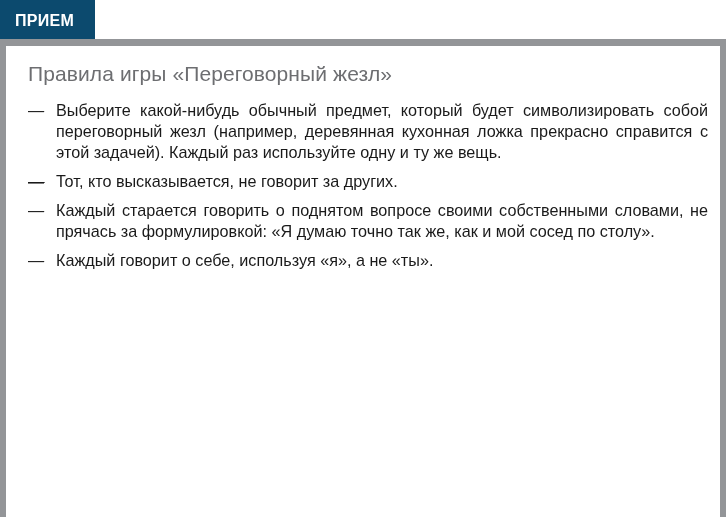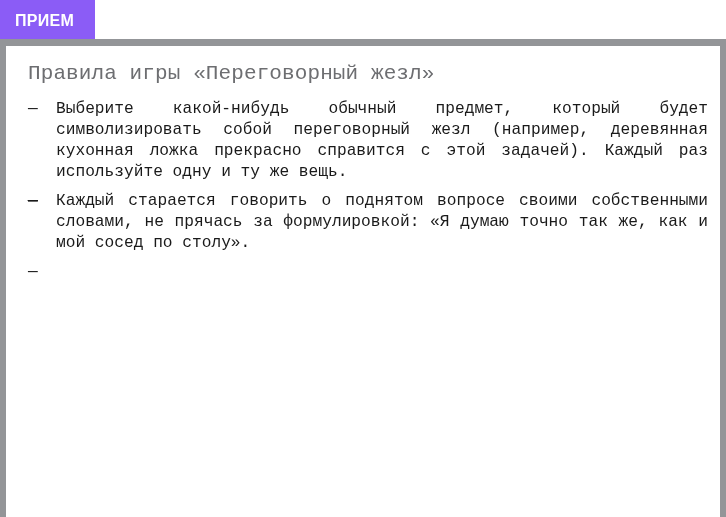--- a/index.html
+++ b/index.html
@@ -13,21 +13,21 @@
       position: relative;
       overflow: hidden;
       font-family: "Liberation Sans", "DejaVu Sans", sans-serif;
     }
     .tab {
       position: absolute;
       left: 0;
       top: 0;
       width: 95px;
       height: 46px;
-      background: #8b5cf6;
+      background: #0c4a6e;
     }
     .tab-label {
       position: absolute;
       left: 15px;
       top: 12px;
       color: #ffffff;
       font-weight: bold;
       font-size: 16px;
       letter-spacing: 0.3px;
     }
@@ -53,21 +53,20 @@
       top: 39px;
       width: 6px;
       height: 478px;
       background: #939598;
     }
     .content {
       position: absolute;
       left: 28px;
       top: 62px;
       width: 680px;
-      font-family: Liberation Mono, monospace;
     }
     .title {
       font-size: 21px;
       color: #6d6e71;
       margin: 0 0 14px 0;
       font-weight: normal;
       letter-spacing: 0.1px;
     }
     ul.rules {
       list-style: none;
@@ -100,17 +99,17 @@
 <div class="frame-right"></div>
 
 <div class="content">
   <h2 class="title">Правила игры «Переговорный жезл»</h2>
   <ul class="rules">
     <li><span class="dash">—</span><span>Выберите какой-нибудь обычный предмет, который будет символизировать собой переговорный жезл (например, деревянная кухонная ложка прекрасно справится с этой задачей). Каждый раз используйте одну и ту же вещь.</span></li>
     <li><span class="dash">—</span></li>
     <li><span class="dash">—</span></li>
     <li><span class="dash">—</span></li>
     <li><span class="dash">—</span></li>
-    <li><span class="dash">—</span></li>
+    <li><span class="dash">—</span><span>Тот, кто высказывается, не говорит за других.</span></li>
     <li><span class="dash">—</span><span>Каждый старается говорить о поднятом вопросе своими собственными словами, не прячась за формулировкой: «Я думаю точно так же, как и мой сосед по столу».</span></li>
-    <li><span class="dash">—</span></li>
+    <li><span class="dash">—</span><span>Каждый говорит о себе, используя «я», а не «ты».</span></li>
   </ul>
 </div>
 
 </body></html>

